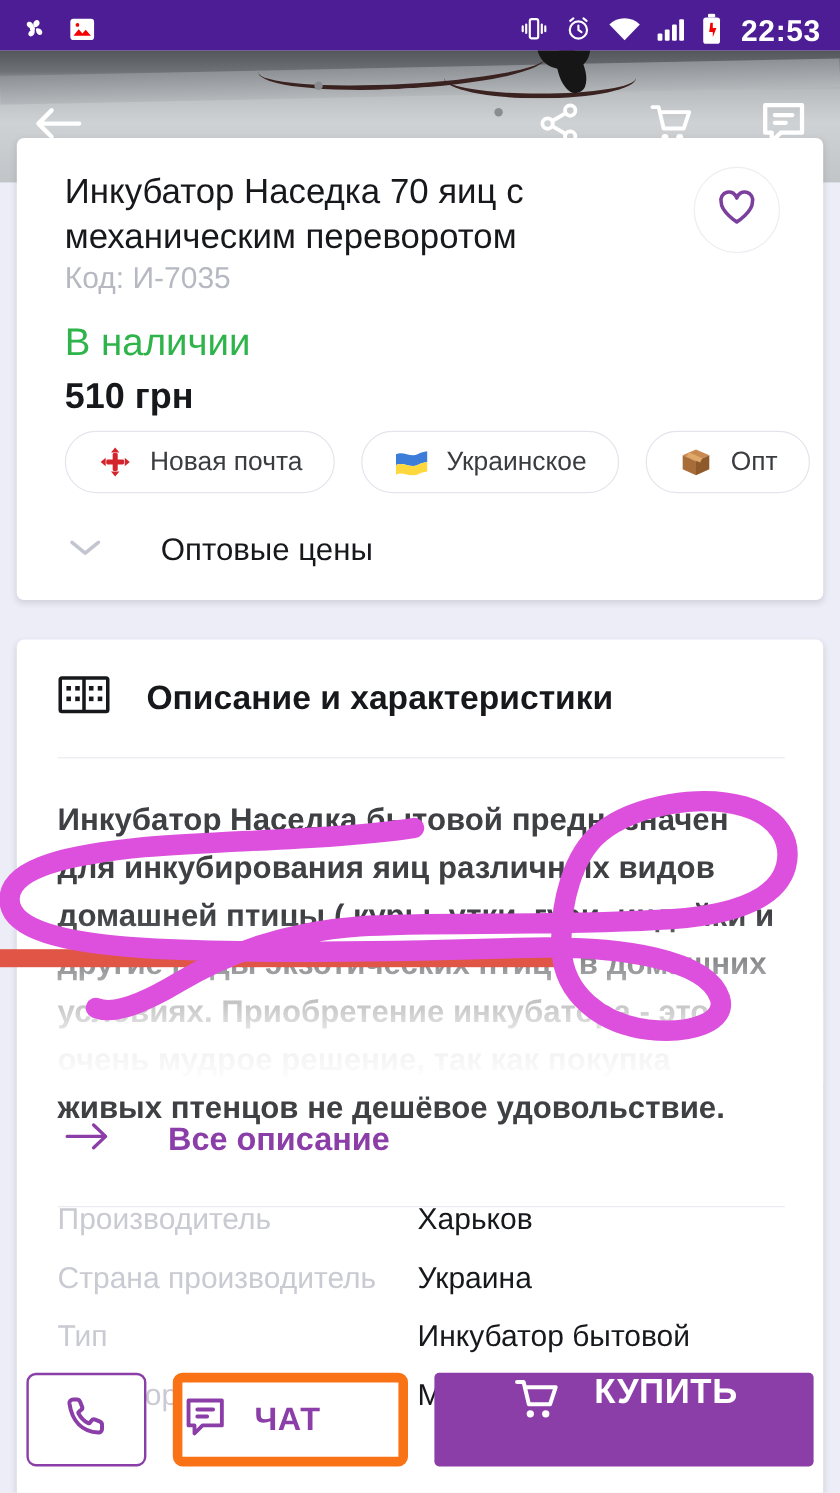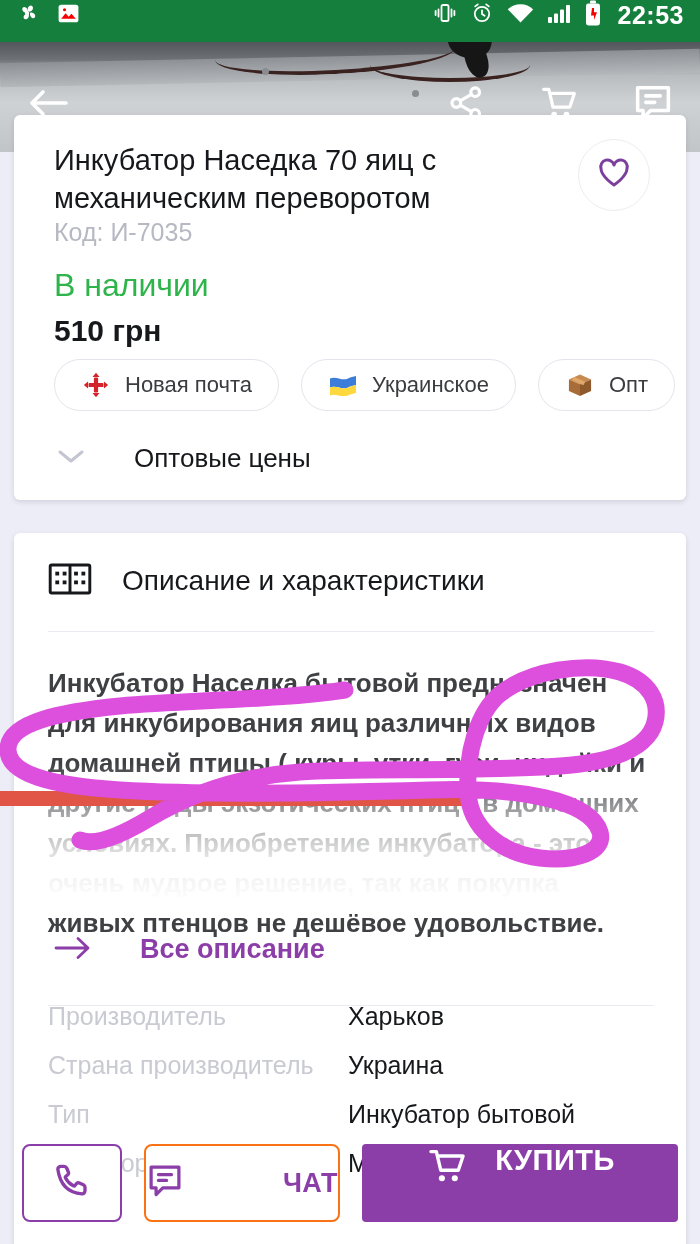--- a/index.html
+++ b/index.html
@@ -7,21 +7,21 @@
   body {
     font-family:"Liberation Sans", sans-serif;
     background:#ECEDF6;
     overflow:hidden;
     position:relative;
   }
 
   
   .statusbar{
     position:absolute; left:0; top:0; width:700px; height:42px;
-    background:#15803d; display:flex; align-items:flex-start;
+    background:#4c1d95; display:flex; align-items:flex-end;
     padding:0 16px; z-index:60;
   }
   .sb-left{ display:flex; align-items:center; gap:14px; }
   .sb-right{ margin-left:auto; display:flex; align-items:center; gap:13px; }
   .sb-time{ color:#fff; font-size:25px; font-weight:bold; letter-spacing:.5px; margin-left:4px; }
   .sb-ico{ display:block; }
 
   
   .photo{
     position:absolute; left:0; top:42px; width:700px; height:110px;
@@ -101,21 +101,21 @@
     position:absolute; left:40px; top:316px; width:600px; height:54px;
     display:flex; align-items:center; gap:46px; cursor:pointer;
   }
   .ws-label{ font-size:26px; color:#17181B; }
 
   
   .d-head{
     position:absolute; left:34px; top:28px;
     display:flex; align-items:center; gap:30px;
   }
-  .d-head-title{ font-size:28px; font-weight:normal; color:#17181B; }
+  .d-head-title{ font-size:28px; font-weight:bold; color:#17181B; }
   .hr{
     position:absolute; left:34px; width:606px; height:1px; background:#EBECF1;
   }
   #hr1{ top:98px; }
   #hr2{ top:472px; }
 
   .d-body{
     position:absolute; left:34px; top:130px; width:620px;
     font-size:26px; line-height:40px; font-weight:bold; color:#3F4043;
   }
@@ -149,22 +149,22 @@
     position:absolute; left:0; bottom:0; width:700px; height:110px;
     display:flex; align-items:center; gap:22px; padding:0 22px 12px 22px;
     z-index:50;
   }
   .ab-call{
     width:100px; height:78px; background:#fff; border:2px solid #8B3DA8;
     border-radius:8px; display:flex; align-items:center; justify-content:center;
     cursor:pointer;
   }
   .ab-chat{
-    width:196px; height:78px; background:#fff; border:2px solid #f97316;
-    border-radius:8px; display:flex; align-items:center; justify-content:space-between;
+    width:196px; height:78px; background:#fff; border:8px solid #f97316;
+    border-radius:8px; display:flex; align-items:center; justify-content:flex-start;
     gap:22px; cursor:pointer;
   }
   .ab-chat-label{ font-size:27px; font-weight:bold; color:#8B3DA8; letter-spacing:.5px; }
   .ab-buy{
     flex:1; height:78px; background:#8B3DA8; border-radius:4px;
     display:flex; align-items:flex-start; justify-content:center; gap:26px;
     cursor:pointer;
   }
   .ab-buy-label{ font-size:29px; font-weight:bold; color:#fff; letter-spacing:.5px; }
 </style>

